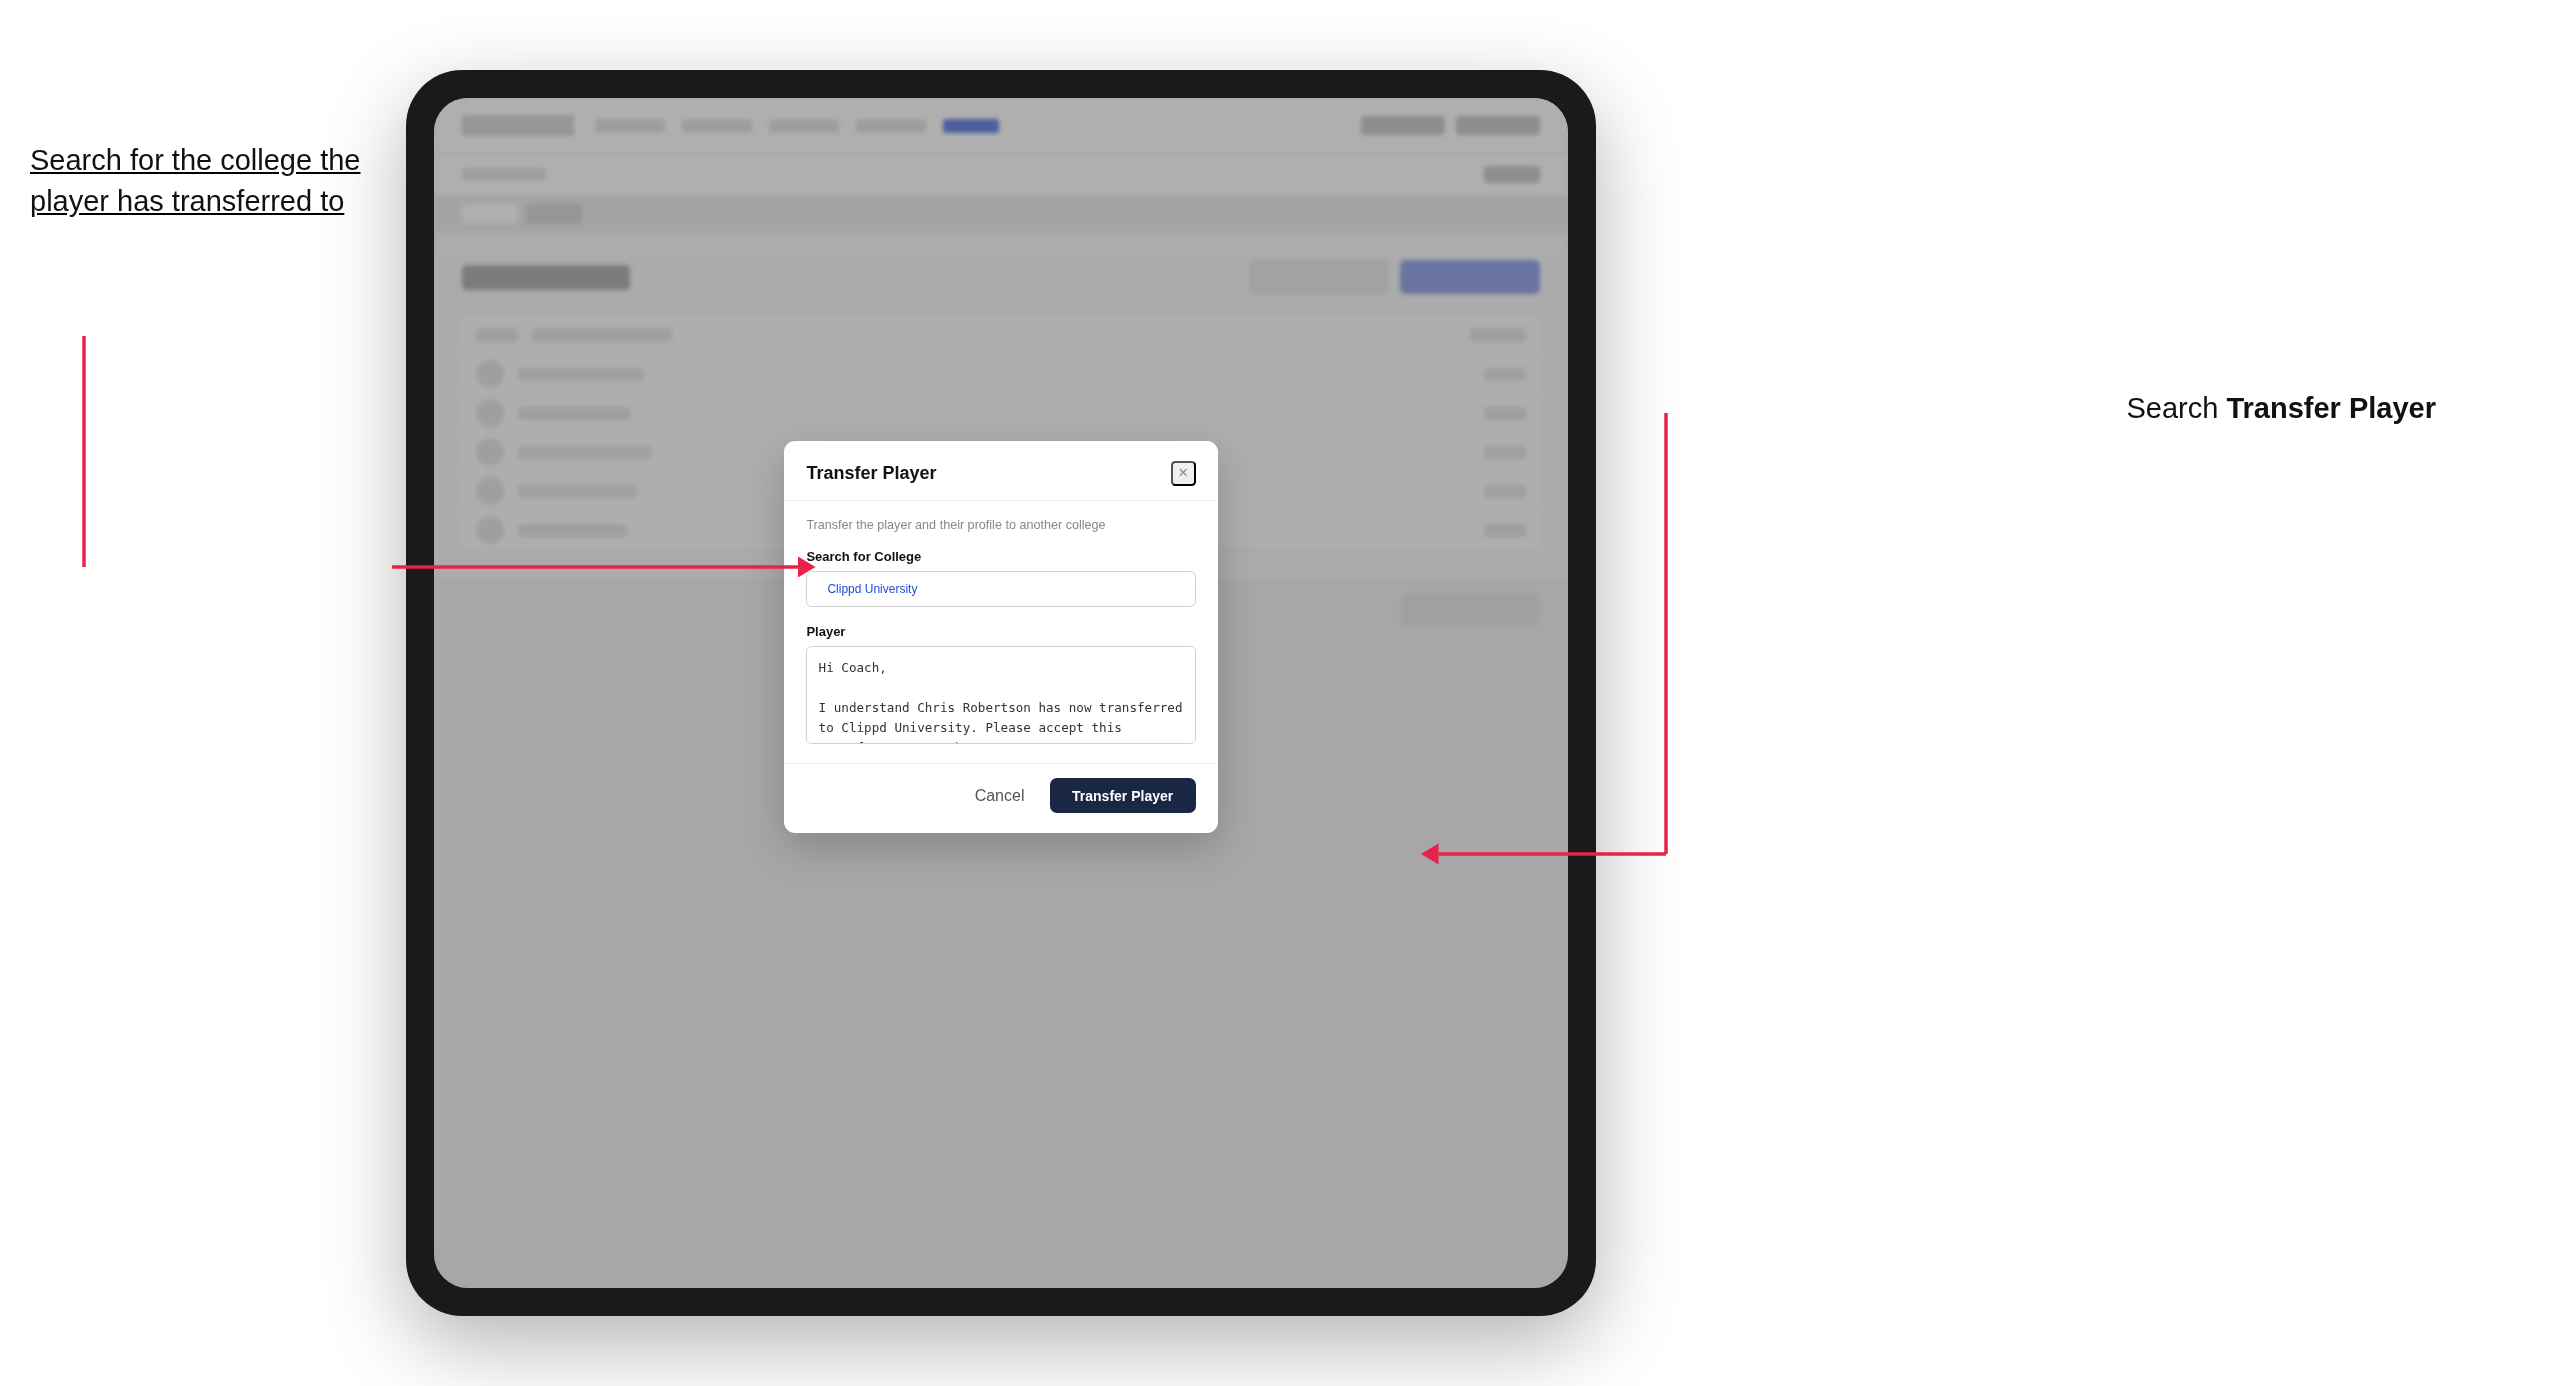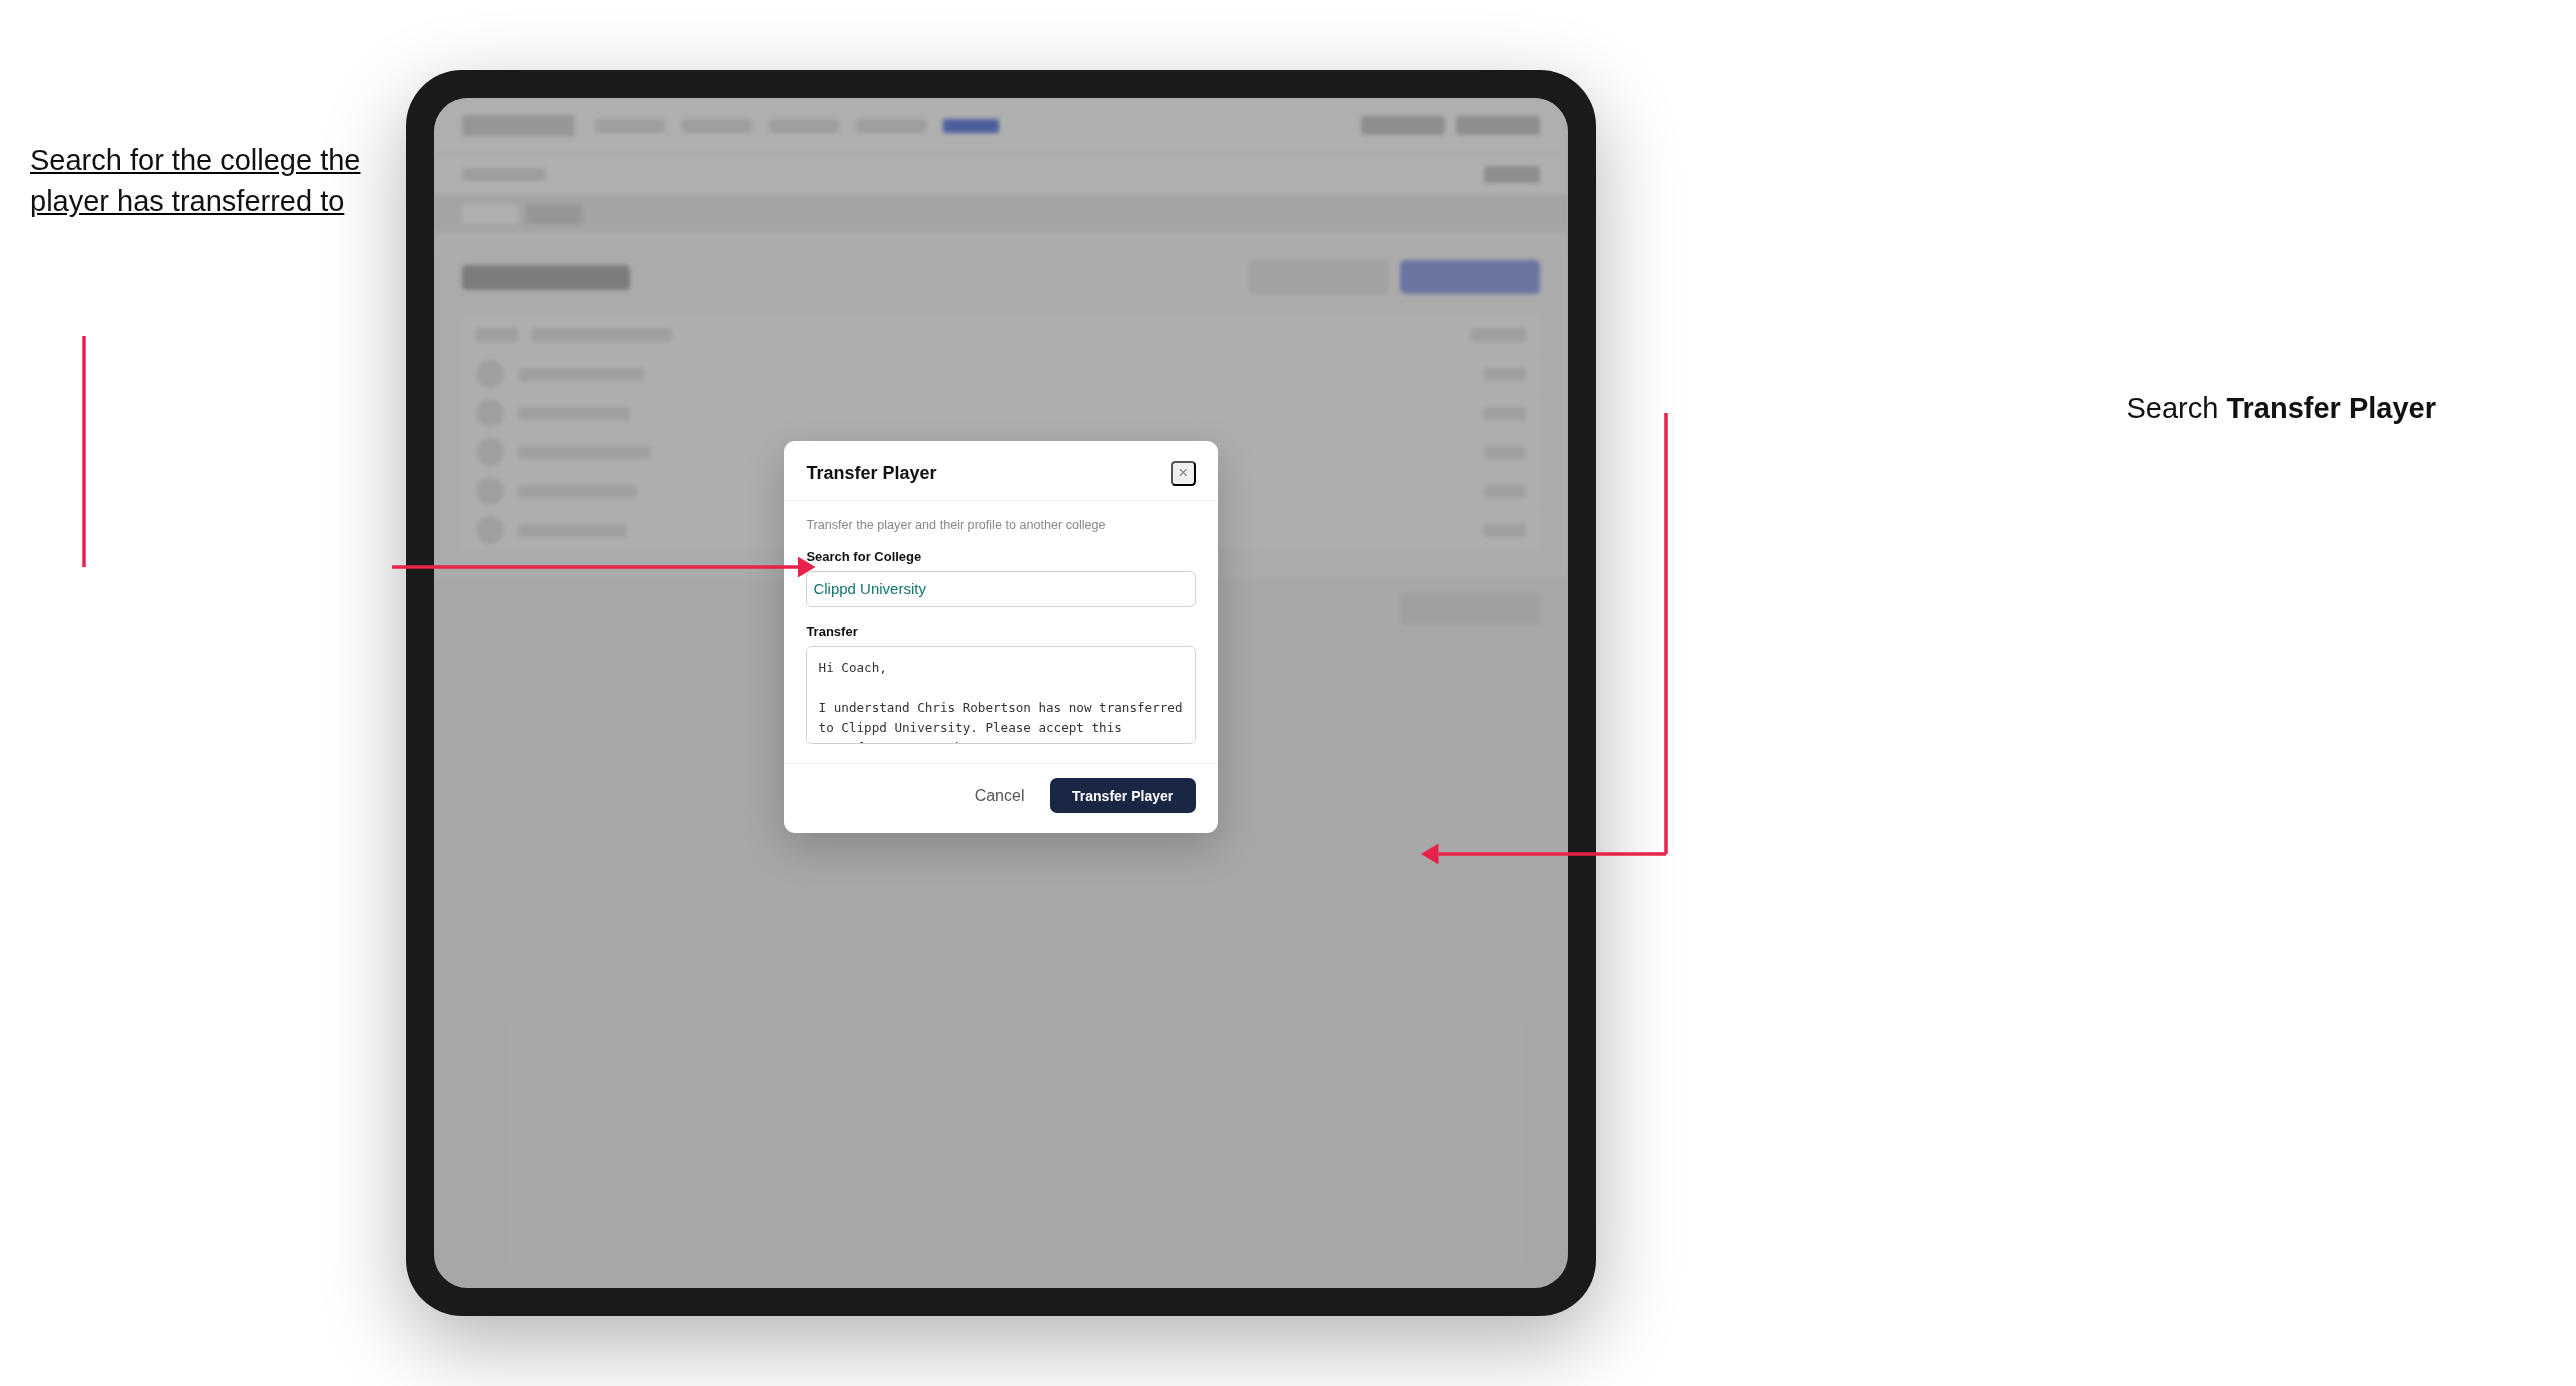--- a/index.html
+++ b/index.html
@@ -275,23 +275,23 @@
       color: #111;
       margin-bottom: 7px;
       display: block;
     }
 
     .form-input {
       width: 100%;
       height: 36px;
       border: 1px solid #d0d0d0;
       border-radius: 5.6px;
-      padding: 0 6px;
-      font-size: 15px;
-      color: #0f766e;
+      padding: 0 20px;
+      font-size: 12px;
+      color: #1d4ed8;
       outline: none;
       margin-bottom: 17px;
     }
 
     .form-textarea {
       width: 100%;
       height: 98px;
       border: 1px solid #d0d0d0;
       border-radius: 5.6px;
       padding: 11.2px;
@@ -445,21 +445,21 @@
           <span class="modal-title">Transfer Player</span>
           <button class="modal-close">×</button>
         </div>
 
         <div class="modal-body">
           <p class="modal-subtitle">Transfer the player and their profile to another college</p>
 
           <label class="form-label">Search for College</label>
           <input class="form-input" type="text" value="Clippd University" style="">
 
-          <label class="form-label">Transfer</label>
+          <label class="form-label">Player</label>
           <textarea class="form-textarea" style="">Hi Coach,
 
 I understand Chris Robertson has now transferred to Clippd University. Please accept this transfer request when you can.</textarea>
         </div>
 
         <div class="modal-footer">
           <button class="btn-cancel">Cancel</button>
           <button class="btn-transfer">Transfer Player</button>
         </div>
 

